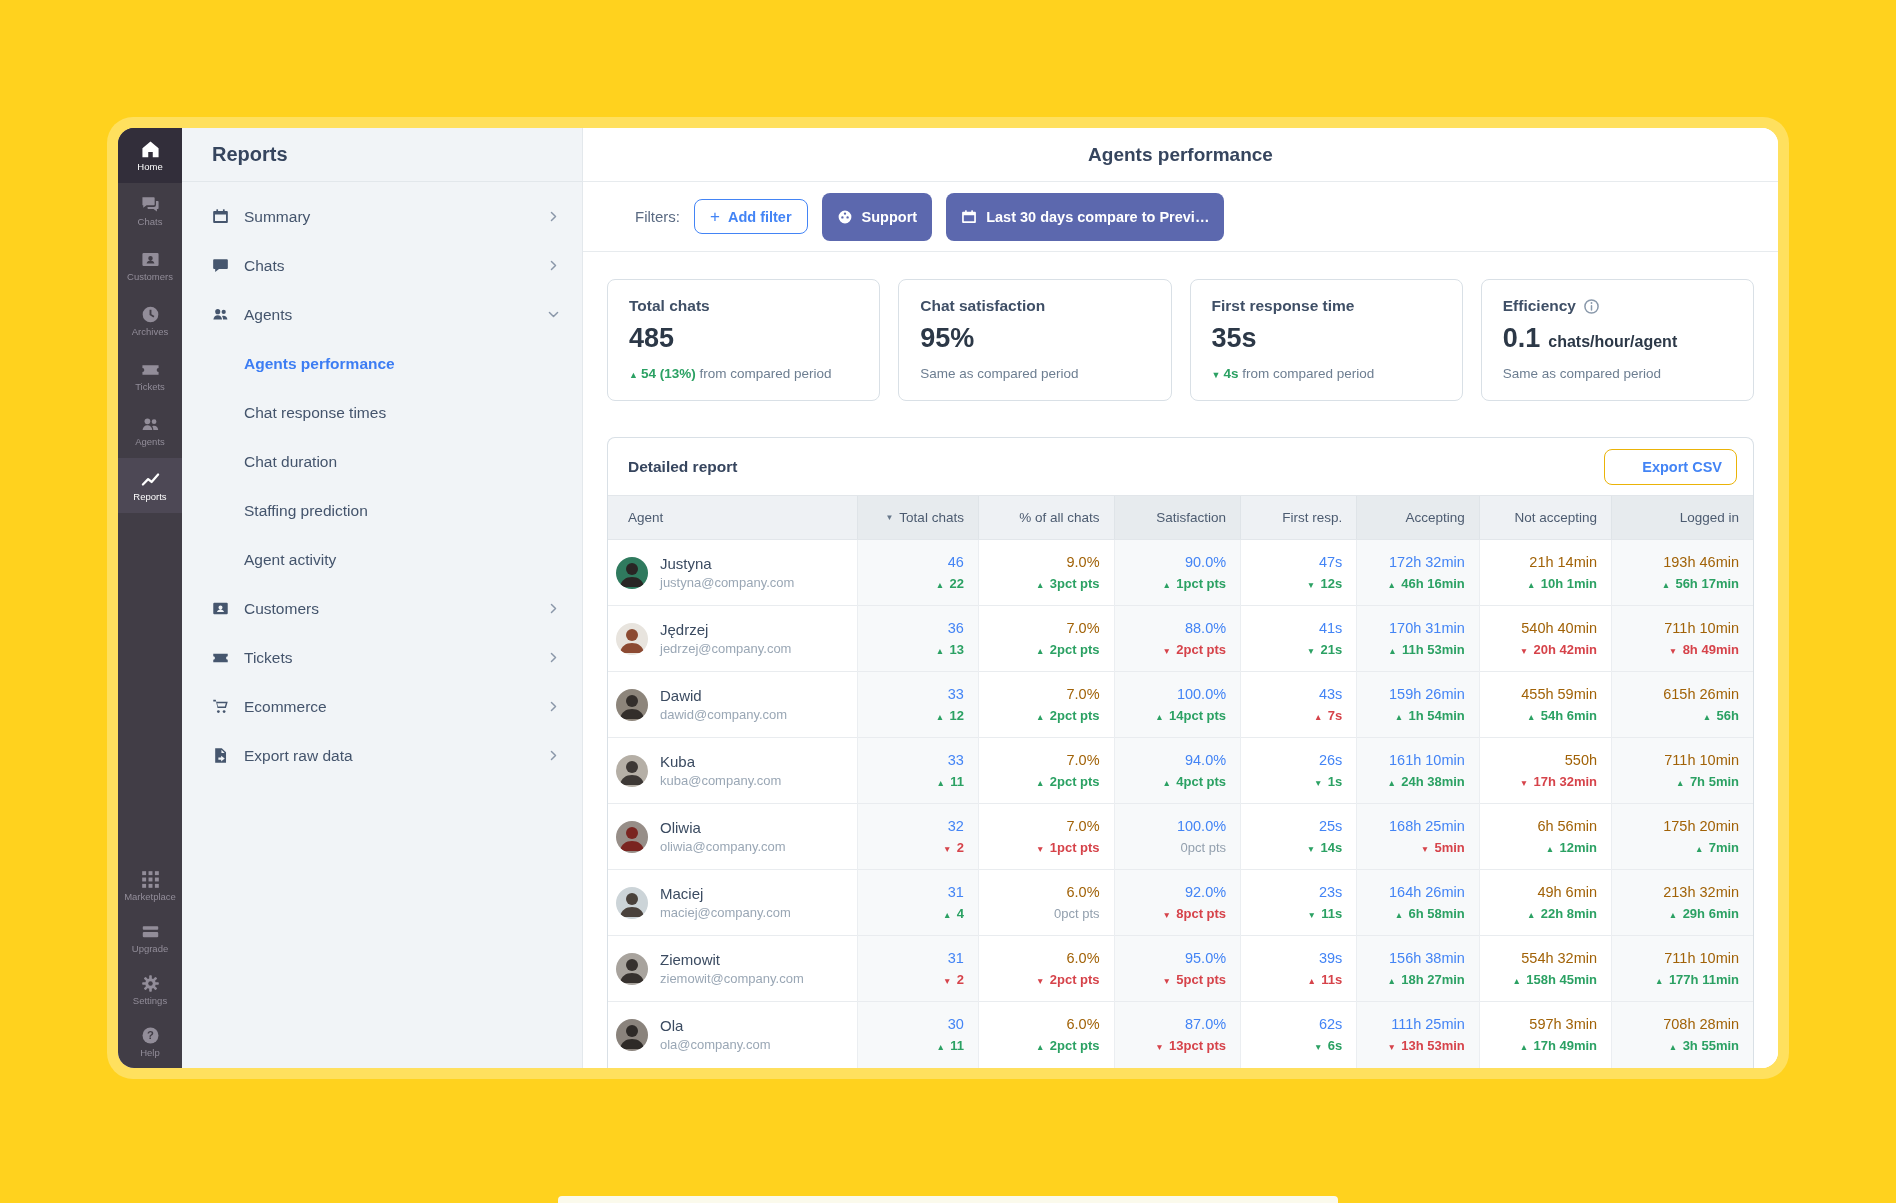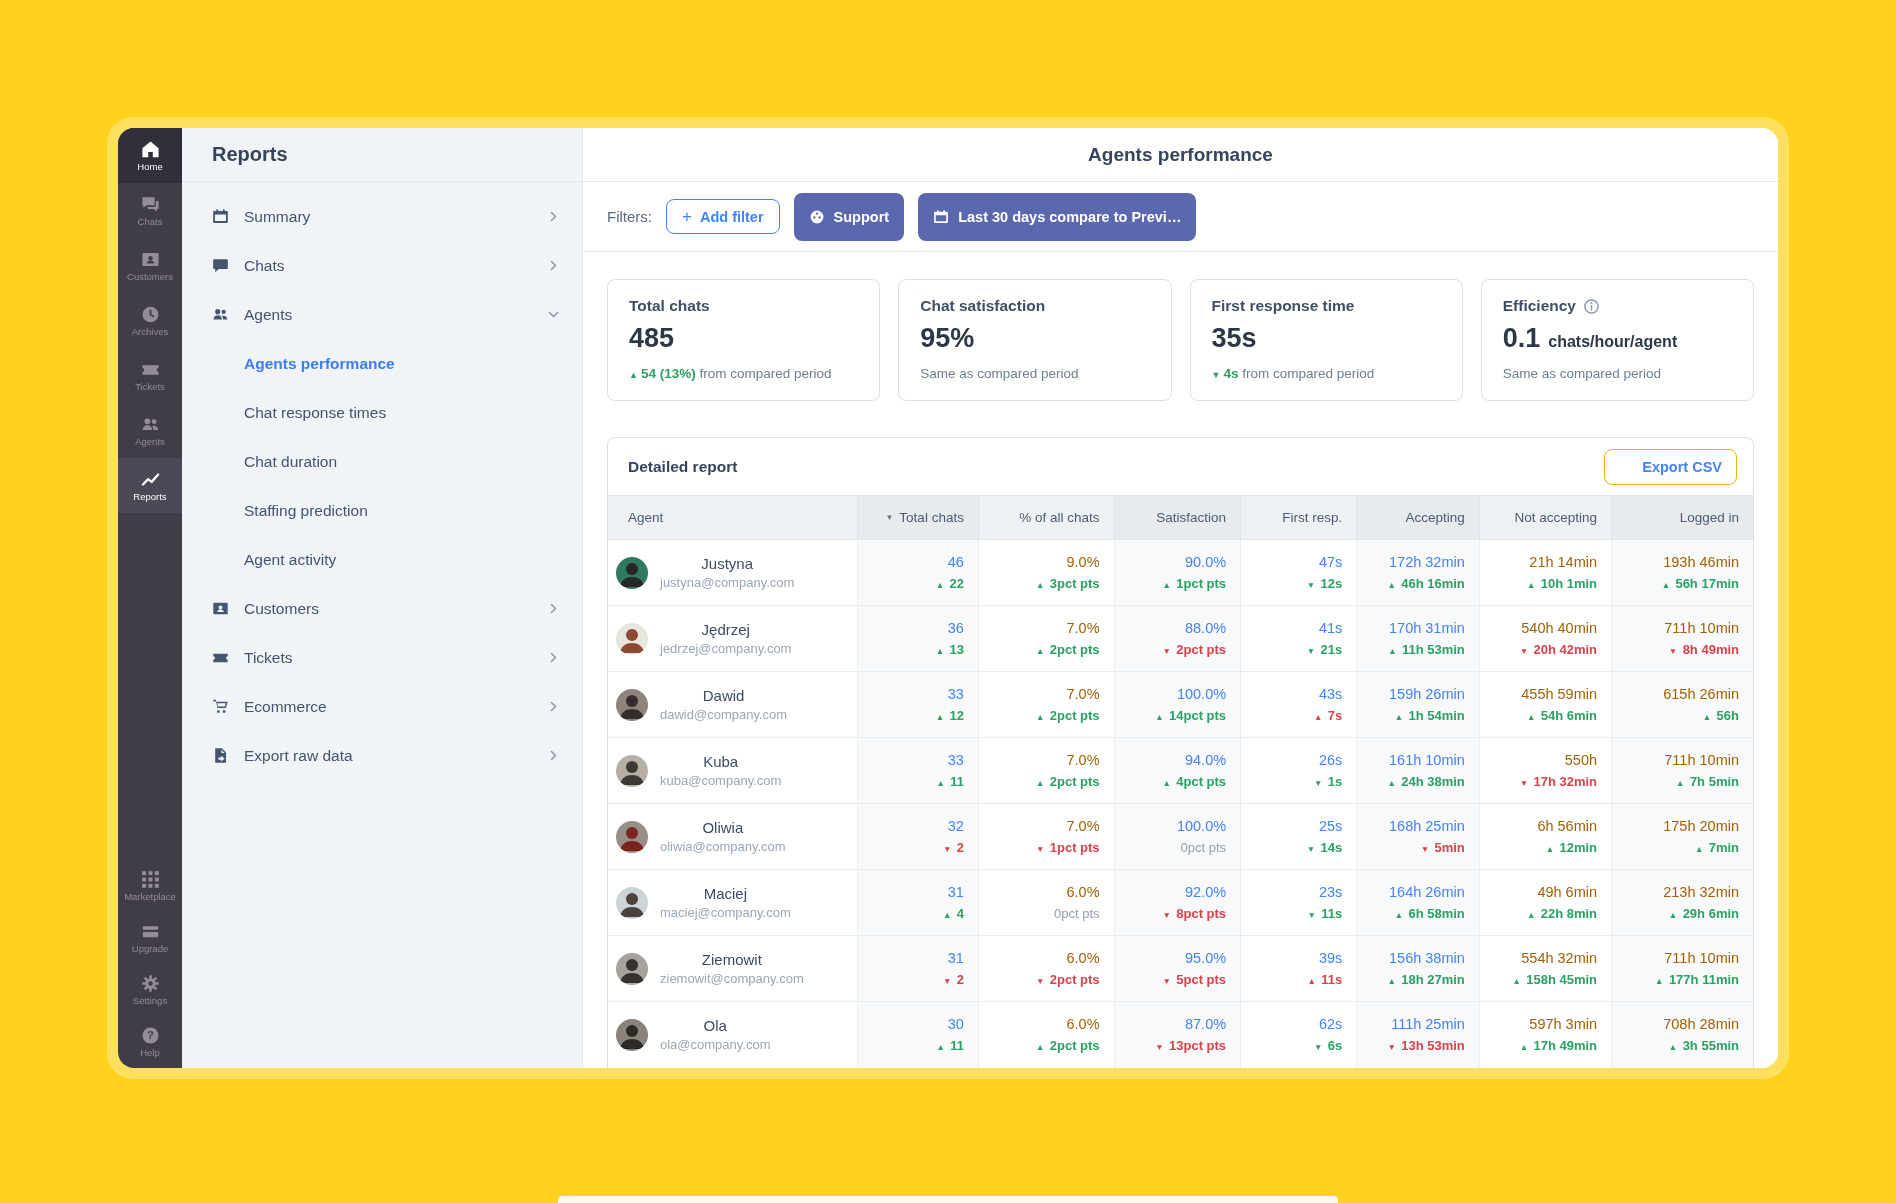--- a/index.html
+++ b/index.html
@@ -35,21 +35,21 @@
   .sub-item{height:49px;display:flex;align-items:center;padding-left:62px;font-size:15.5px;
             color:#44546c;cursor:pointer;}
   .sub-item.active{color:#3d7df3;font-weight:700;}
 
   
   .main{flex:1;display:flex;flex-direction:column;background:#fff;min-width:0;}
   .main-header{height:54px;border-bottom:1px solid #e7ebee;display:flex;align-items:center;
                justify-content:center;font-size:19px;font-weight:700;color:#36455e;flex-shrink:0;box-sizing:border-box;}
   .filters-row{height:70px;border-bottom:1px solid #e7ebee;display:flex;align-items:center;
                padding-left:24px;gap:14px;flex-shrink:0;box-sizing:border-box;}
-  .filters-label{font-size:15px;color:#5a6a82;}
+  .filters-label{font-size:15px;color:#5a6a82;margin-left:28px;}
   .btn-addfilter{display:flex;align-items:center;gap:8px;height:35px;padding:0 15px;
                  border:1px solid #4384f5;border-radius:8px;background:#fff;color:#4384f5;
                  font-size:14.5px;font-weight:700;cursor:pointer;}
   .plus{font-size:17px;font-weight:400;line-height:1;}
   .chip{display:flex;align-items:center;gap:9px;height:48px;padding:0 15px;border-radius:8px;
         background:#5c68ae;color:#fff;font-size:14.5px;font-weight:600;cursor:pointer;border:none;}
   .chip .cic{width:16px;height:16px;}
 
   .content{flex:1;padding:27px 24px 0;overflow:hidden;}
 
@@ -80,21 +80,21 @@
            text-align:right;box-sizing:border-box;cursor:pointer;white-space:nowrap;overflow:hidden;}
   thead th.left{text-align:left;padding-left:20px;}
   thead th.tint{background:#e7ebee;}
   thead th + th{border-left:1px solid #dfe4e8;}
   .sort-arrow{font-size:8px;color:#67778a;margin-right:6px;vertical-align:2px;}
   tbody td{height:66px;padding:0 14px;border-top:1px solid #e9ecef;text-align:right;
            vertical-align:middle;box-sizing:border-box;white-space:nowrap;overflow:hidden;}
   tbody tr:first-child td{border-top:none;}
   tbody td + td{border-left:1px solid #ebeef1;}
   tbody td.tint{background:#f7f9fa;}
-  td.agent-cell{text-align:center;padding:0 8px;}
+  td.agent-cell{text-align:left;padding:0 8px;}
   .agent-wrap{display:flex;align-items:center;gap:12px;}
   .avatar{width:32px;height:32px;border-radius:50%;overflow:hidden;flex-shrink:0;}
   .avatar svg{width:100%;height:100%;display:block;}
   .agent-name{font-size:15px;color:#3b4b61;}
   .agent-email{font-size:13px;color:#9aa7b5;margin-top:3px;}
   .cell-main{font-size:14.5px;color:#a16207;}
   .cell-main.blue{color:#4384f5;}
   .cell-delta{font-size:13px;margin-top:6px;font-weight:700;}
   .cell-delta .arr{font-size:8.5px;}
   .cell-delta.green{color:#2ba163;}

